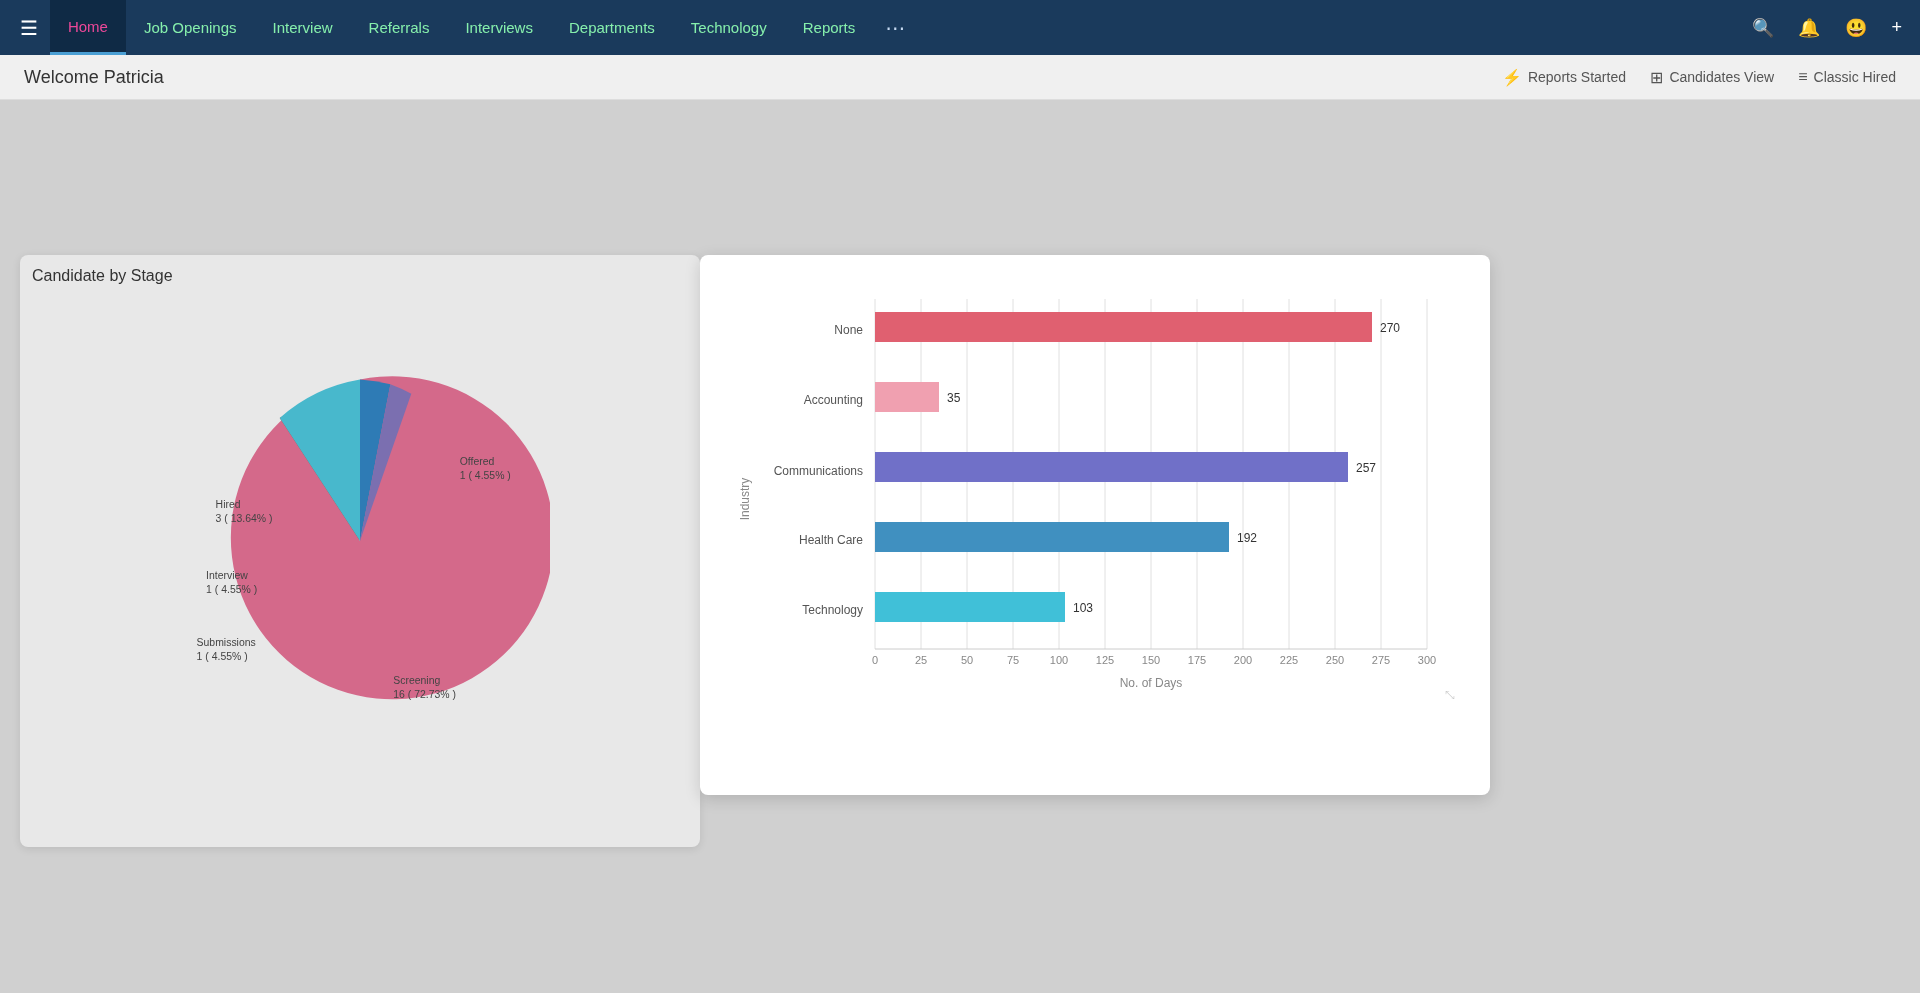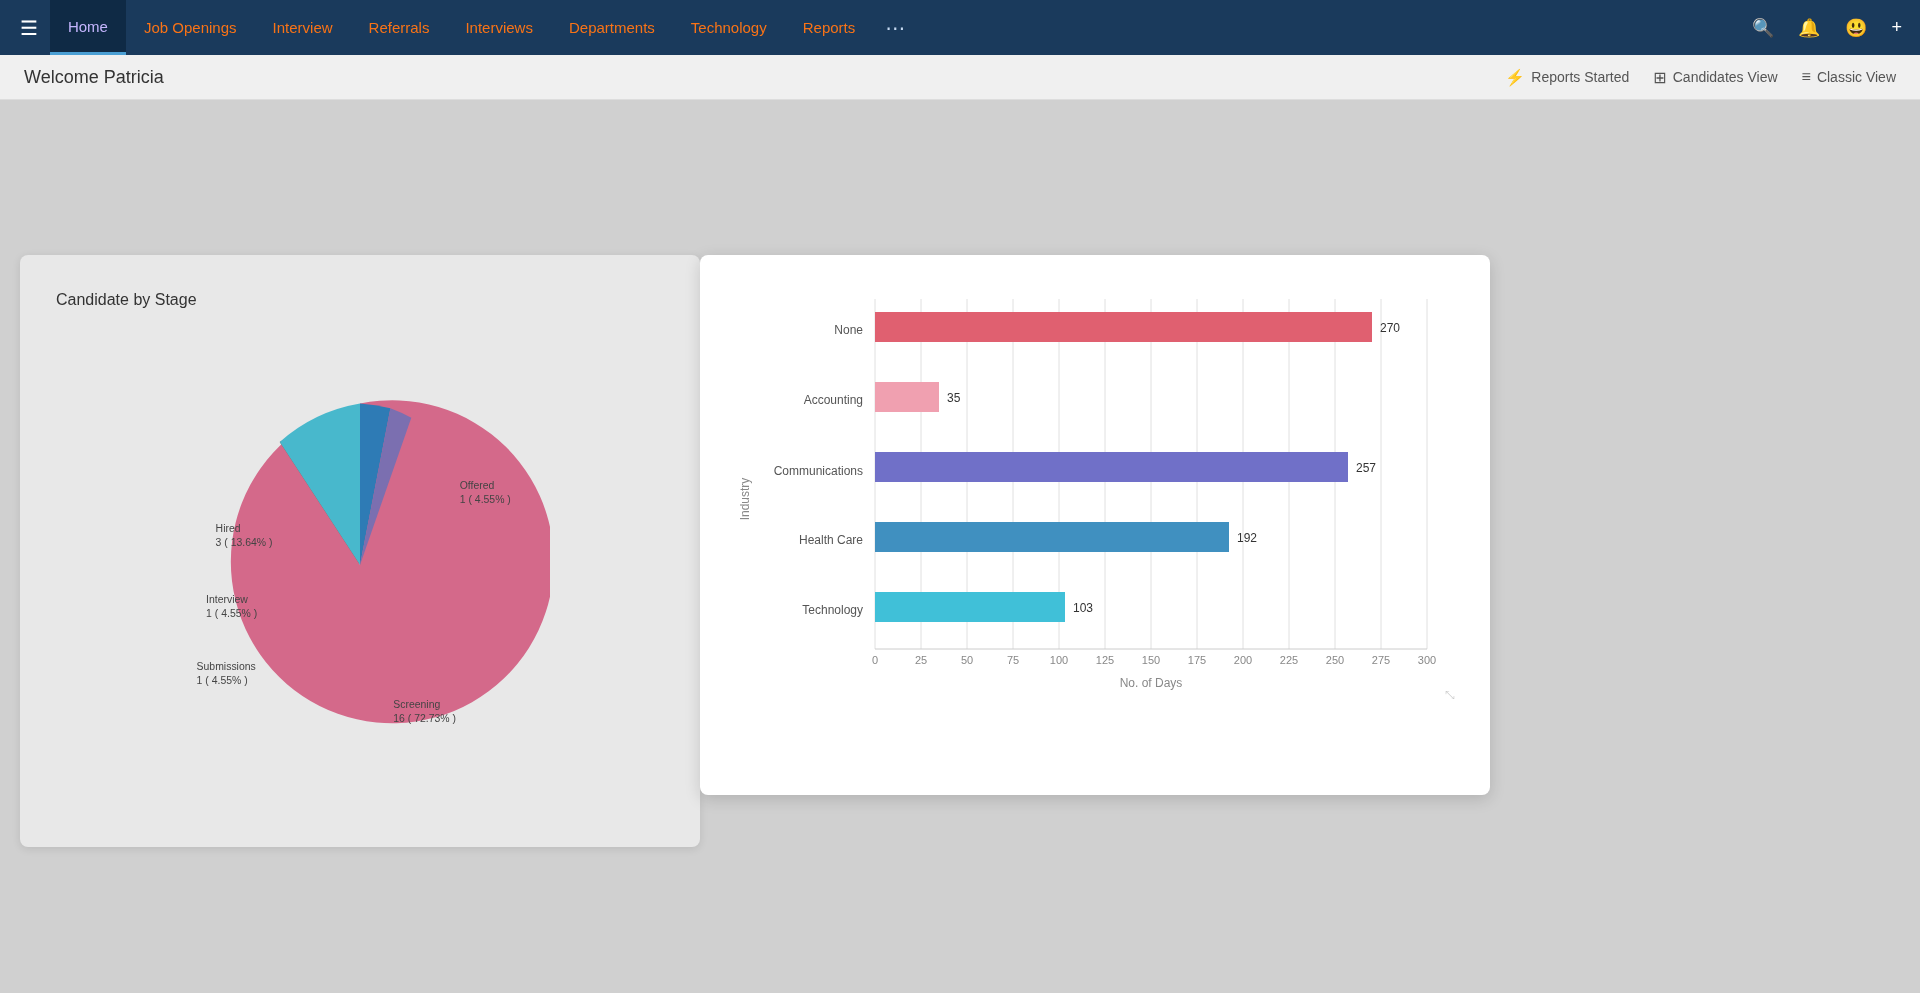--- a/index.html
+++ b/index.html
@@ -14,32 +14,32 @@
       padding: 0 8px;
       gap: 0;
     }
     .nav-menu-icon {
       color: white;
       font-size: 20px;
       padding: 8px 12px;
       cursor: pointer;
     }
     .nav-item {
-      color: #f97316;
+      color: #86efac;
       padding: 0 18px;
       height: 55px;
       display: flex;
       align-items: center;
       font-size: 15px;
       cursor: pointer;
       white-space: nowrap;
     }
     .nav-item.active {
       background: #0f2a45;
-      color: #c4b5fd;
+      color: #ec4899;
       border-bottom: 3px solid #4a9fd4;
     }
     .nav-more {
       color: #c5d8f0;
       font-size: 20px;
       padding: 0 12px;
       cursor: pointer;
     }
     .nav-spacer { flex: 1; }
     .nav-icons {
@@ -96,21 +96,21 @@
 
     
     .candidate-card {
       position: absolute;
       left: 20px;
       top: 155px;
       width: 680px;
       height: 592px;
       background: #e8e8e8;
       border-radius: 8px;
-      padding: 36px;
+      padding: 12px;
       box-shadow: 0 2px 8px rgba(0,0,0,0.1);
     }
     .card-title {
       font-size: 16px;
       color: #333;
       font-weight: 500;
       margin-bottom: 16px;
     }
 
     
@@ -196,21 +196,21 @@
     <div class="sub-action">
       <span class="icon">⚡</span>
       <span>Reports Started</span>
     </div>
     <div class="sub-action">
       <span class="icon">⊞</span>
       <span>Candidates View</span>
     </div>
     <div class="sub-action">
       <span class="icon">≡</span>
-      <span>Classic View</span>
+      <span>Classic Hired</span>
     </div>
   </div>
 </div>
 
 <div class="main-content">
 
   <div class="candidate-card">
     <div class="card-title">Candidate by Stage</div>
     <div class="pie-container">
       <svg class="pie-svg" viewBox="0 0 400 400">

